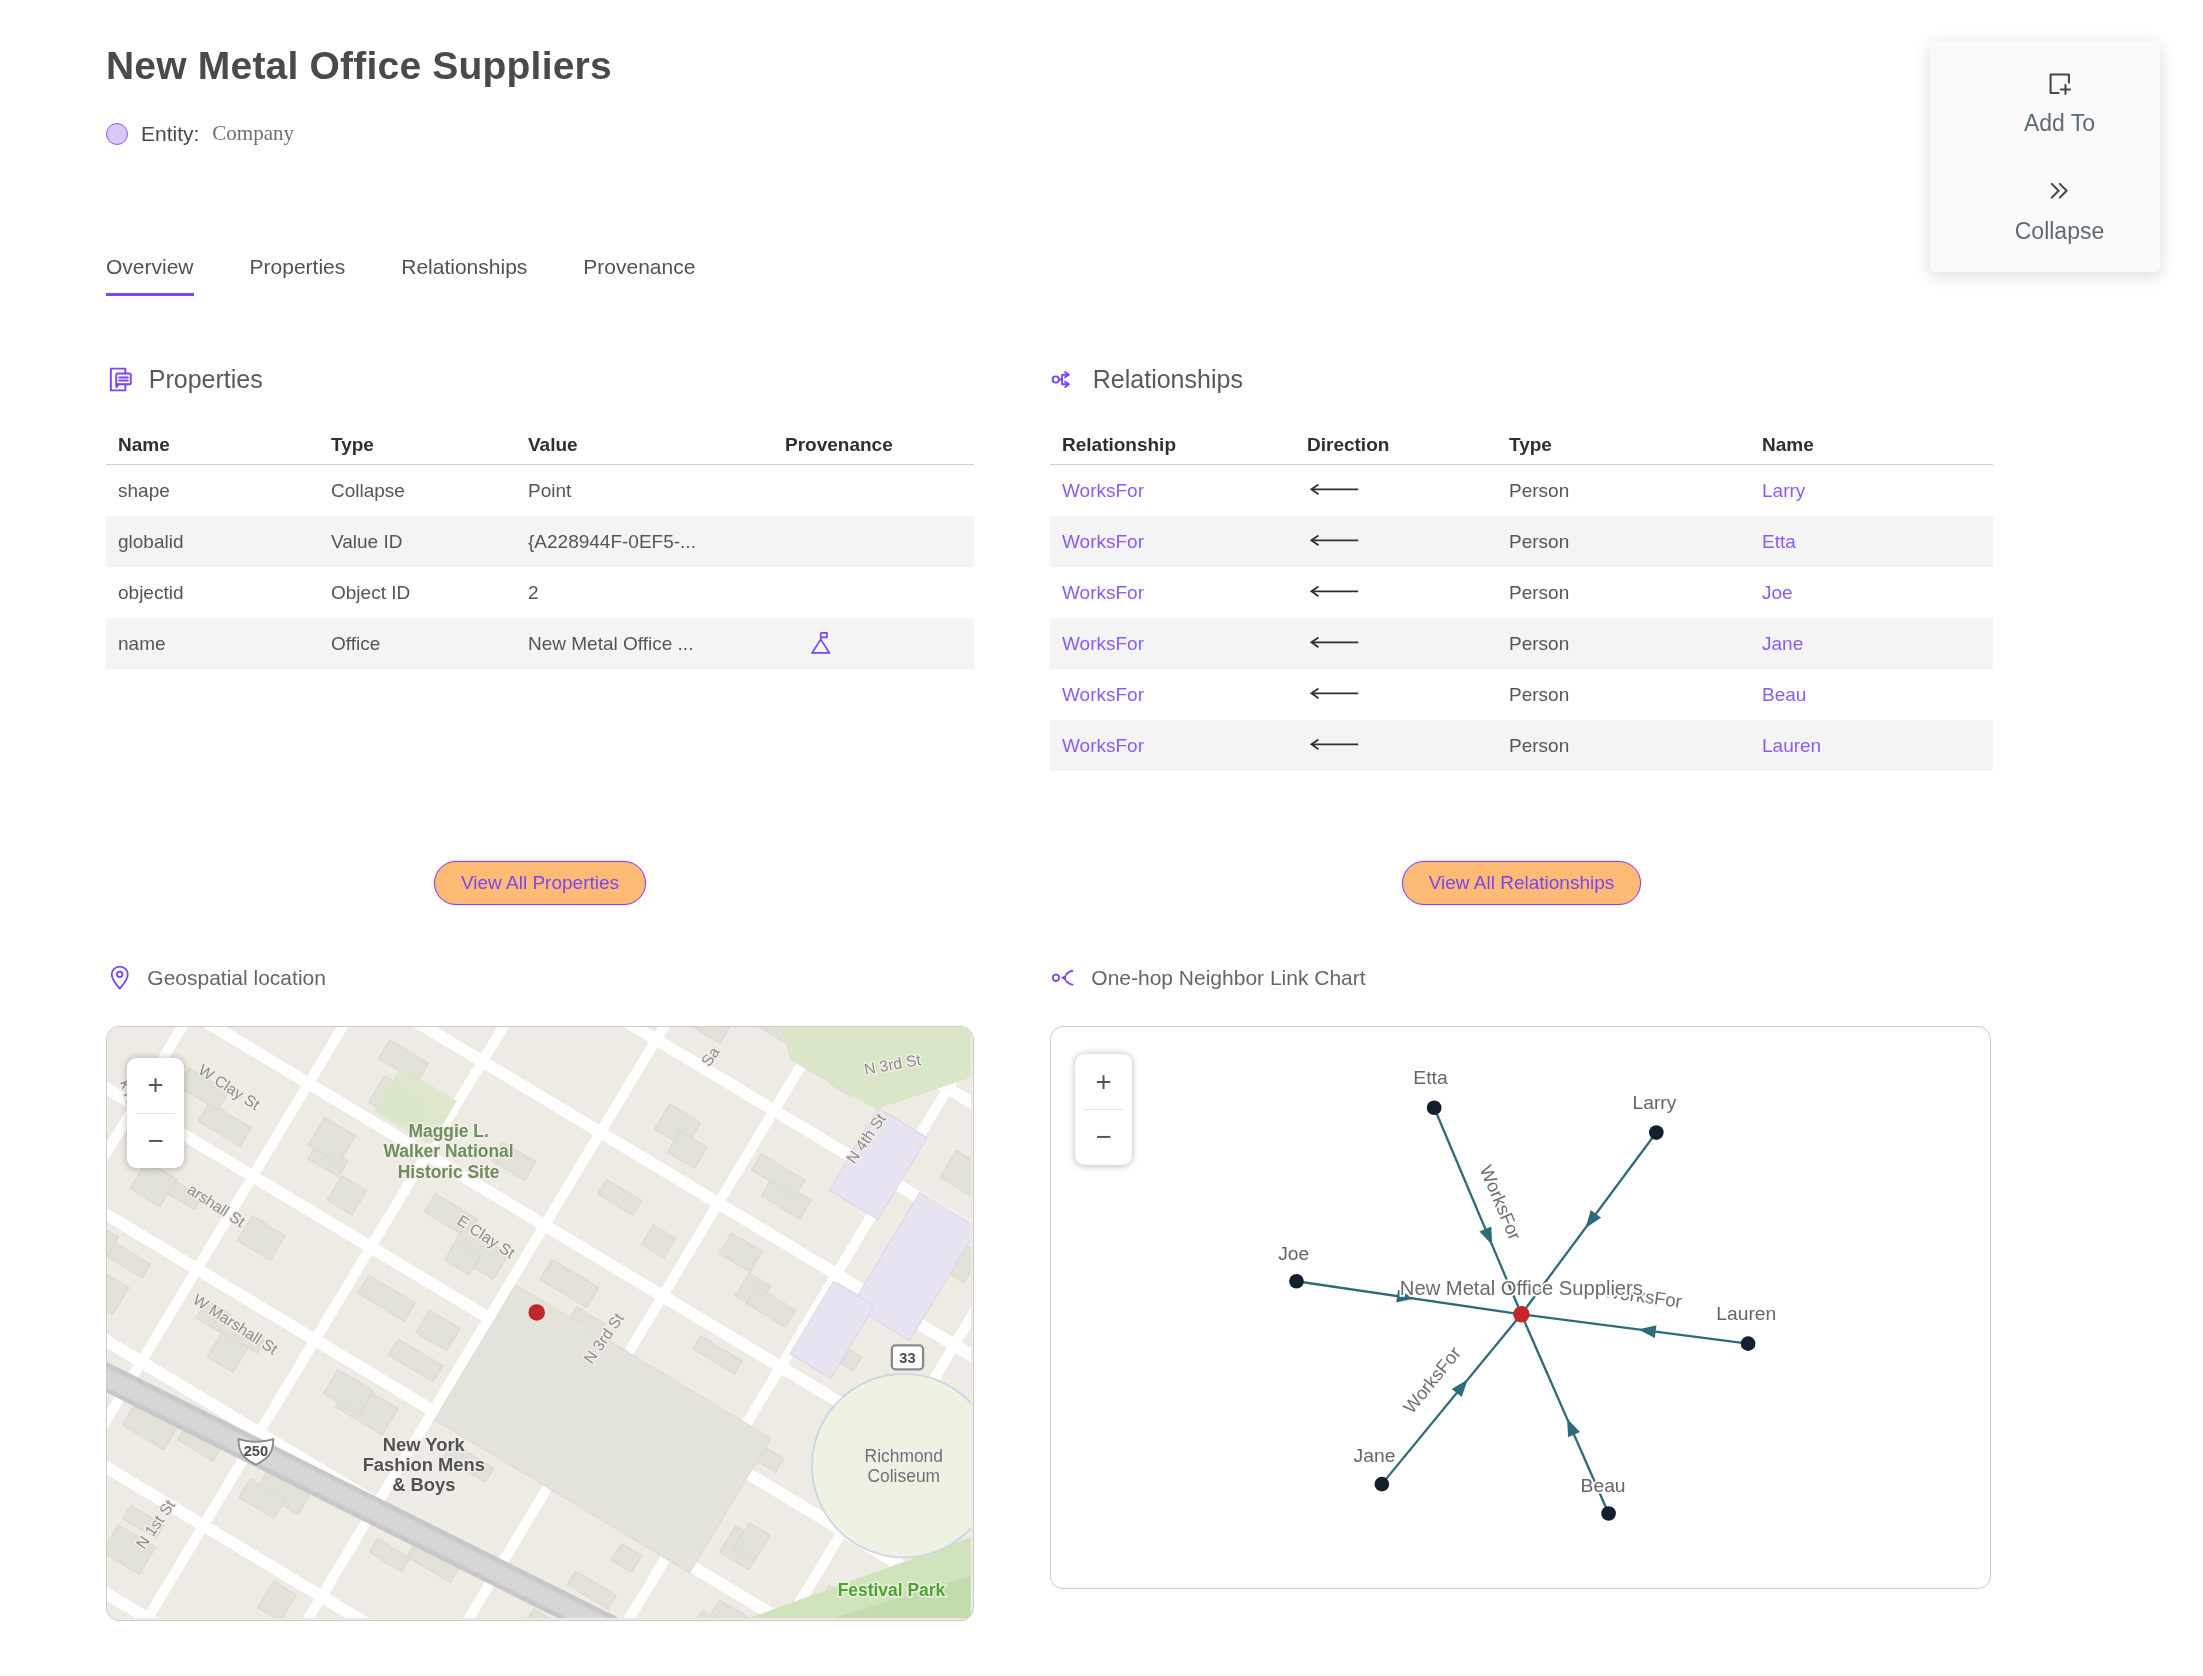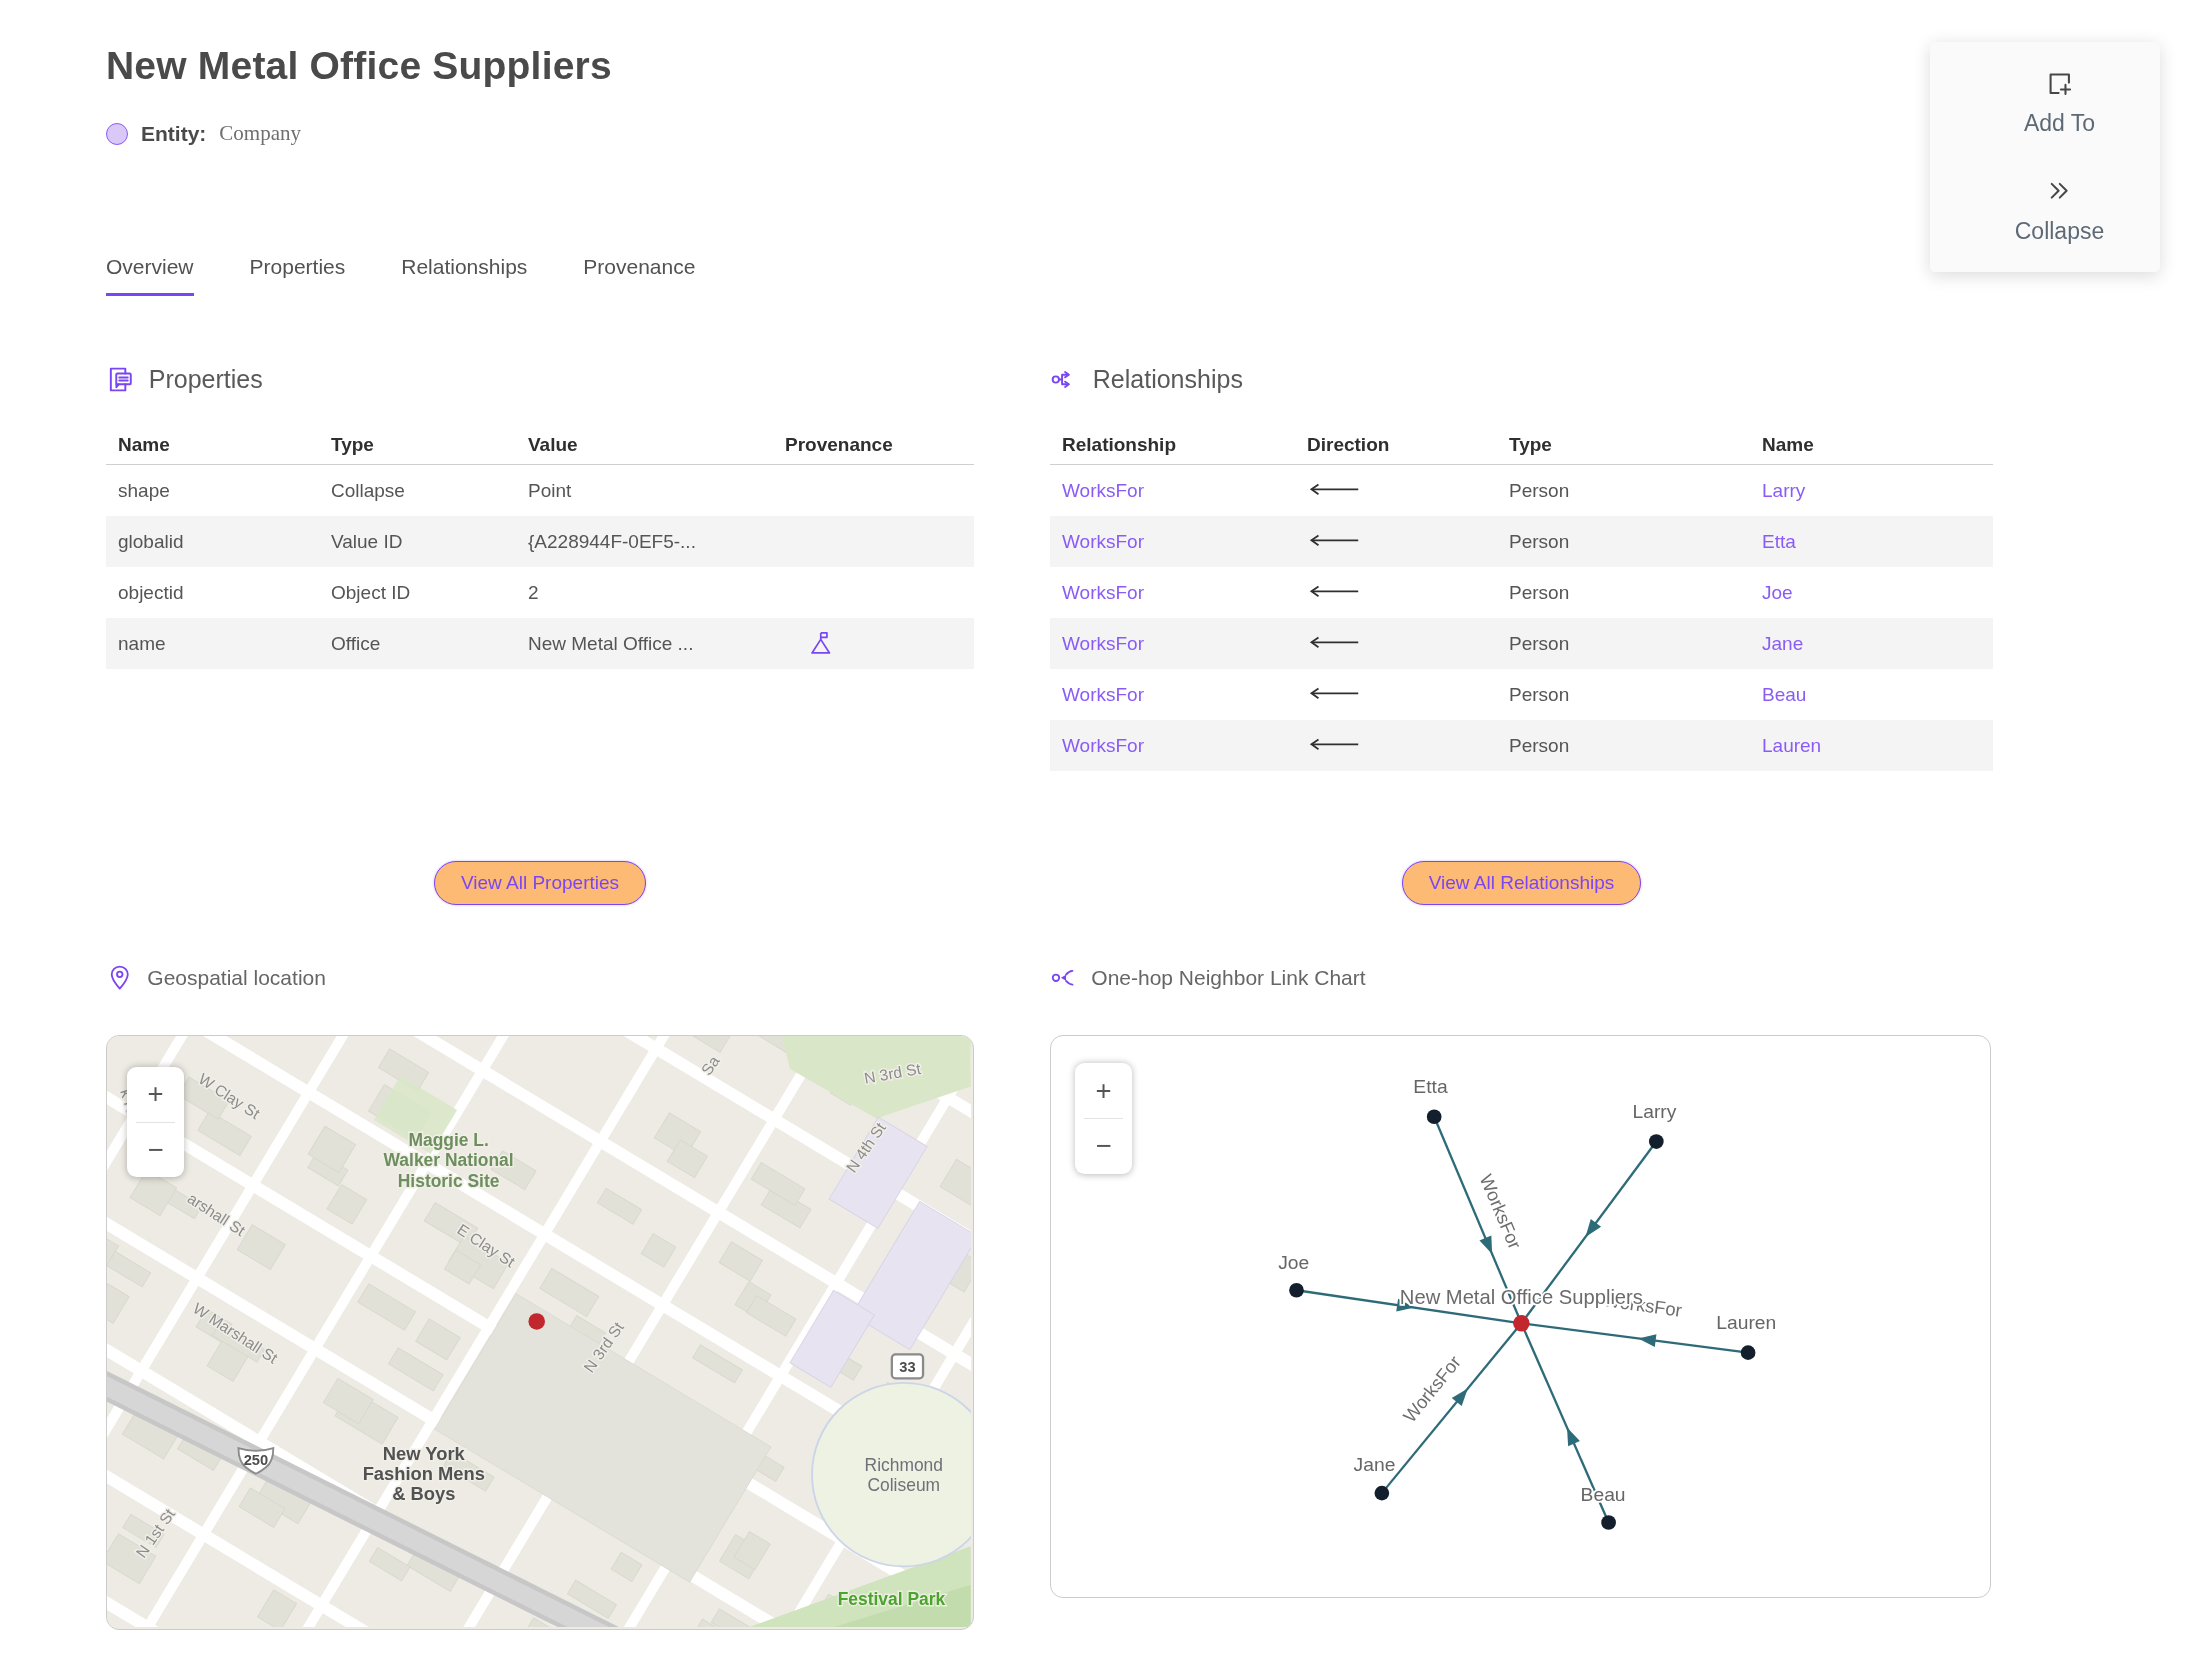--- a/index.html
+++ b/index.html
@@ -2,40 +2,40 @@
 <html style="font-size:14.7px"><head>
 <meta charset="utf-8">
 <style>
   html,body{margin:0;padding:0;background:#fff;font-family:"Liberation Sans",sans-serif;color:#4a4a4a;}
   .page{position:relative;width:2204px;height:1677px;background:#fff;overflow:hidden;}
 
   
   .title{position:absolute;left:106px;top:44px;margin:0;font-size:39px;font-weight:700;color:#4a4a4a;letter-spacing:0.2px;}
   .entity-row{position:absolute;left:106px;top:121px;display:flex;align-items:center;gap:13px;}
   .entity-dot{width:22px;height:22px;border-radius:50%;background:#d9c8f8;border:1.8px solid #8a5cf5;box-sizing:border-box;}
-  .entity-label{font-weight:700;font-size:21px;color:#4a4a4a;}
+  .entity-label{font-weight:400;font-size:21px;color:#4a4a4a;}
   .entity-value{font-size:21px;color:#6f6f6f;font-family:Liberation Serif, serif;}
 
   
   .actions-card{position:absolute;left:1930px;top:42px;width:230px;box-sizing:border-box;background:#fafafa;border-radius:5.5px;box-shadow:0 3.7px 16.5px rgba(0,0,0,.14);padding:27.5px 0 27.5px 29px;display:flex;flex-direction:column;gap:40px;}
   .action{display:flex;align-items:center;gap:13px;font-size:23px;color:#5d6a76;cursor:pointer;flex-direction:column;}
   .action svg{width:27.5px;height:27.5px;stroke:#474747;fill:none;stroke-width:1.8;stroke-linecap:round;stroke-linejoin:round;}
 
   
   .tabs{position:absolute;left:106px;top:255px;display:flex;gap:56px;}
   .tab{font-size:21px;color:#525252;padding-bottom:13.8px;border-bottom:3.7px solid transparent;cursor:pointer;}
   .tab.active{border-bottom-color:#7a45f2;}
 
   
   .grid{position:absolute;left:106px;top:365px;display:grid;grid-template-columns:868px 943px;column-gap:76px;row-gap:59px;}
   .col{display:flex;flex-direction:column;}
   .row1{height:540px;}
   .sec-head{display:flex;align-items:center;gap:13.8px;margin-bottom:31px;}
   .sec-head h2{margin:0;font-size:25px;font-weight:400;color:#595959;}
-  .sec-head.small{margin-bottom:43px;}
+  .sec-head.small{margin-bottom:34px;}
   .sec-head.small h2{font-size:21px;color:#666;}
   .sec-icon{width:29px;height:29px;stroke:#7a45f2;fill:none;stroke-width:1.6;stroke-linecap:round;stroke-linejoin:round;}
   .sec-head.small .sec-icon{width:27.5px;height:27.5px;}
 
   
   .thead{display:grid;height:39px;align-items:center;font-size:19px;font-weight:700;color:#2f2f2f;border-bottom:0.9px solid #cfcfcf;}
   .trow{display:grid;height:51px;align-items:center;font-size:19px;color:#555;}
   .tbody .trow:nth-child(even){background:#f4f4f4;}
   .props-grid{grid-template-columns:225px 197px 257px 1fr;}
   .rel-grid{grid-template-columns:257px 202px 253px 1fr;}

